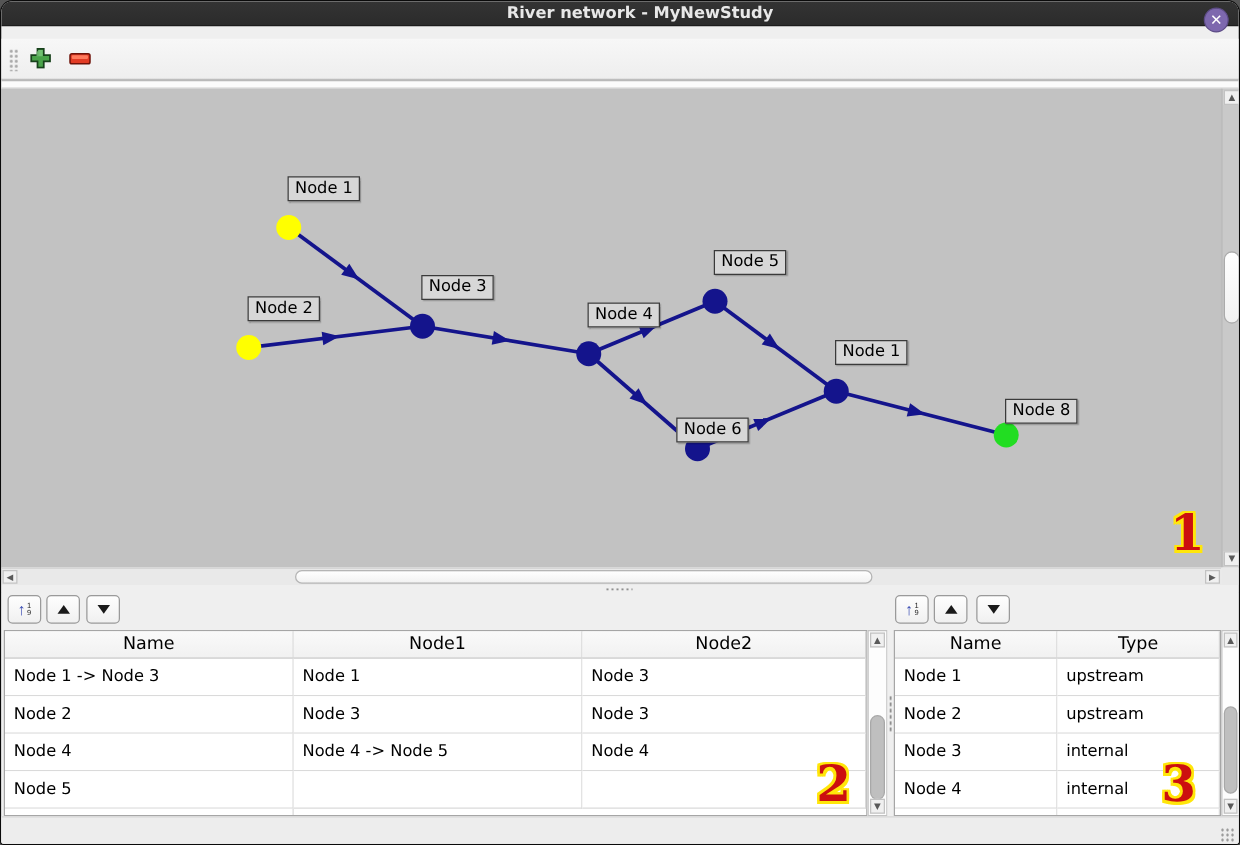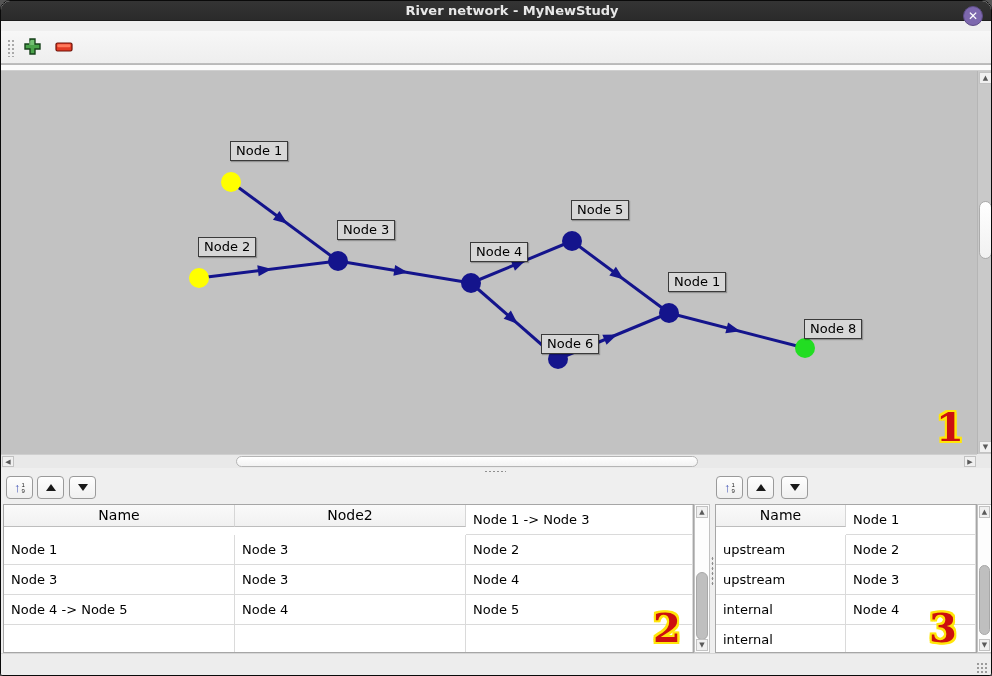--- a/index.html
+++ b/index.html
@@ -205,20 +205,21 @@
     <button class="mini-btn" style="left:746px;">
         <span class="tri-up"></span>
       </button>
     <button class="mini-btn" style="left:780px;">
         <span class="tri-down"></span>
       </button>
   </div>
 
   <div id="links-table" class="tbl" style="left: 2px; width: 691px; height: 149px; grid-template-columns: 231px 231px 227px;">
       <div class="th">Name</div>
+      <div class="th">Node1</div>
       <div class="th">Node2</div>
       <div class="td">Node 1 -&gt; Node 3</div>
       <div class="td">Node 1</div>
       <div class="td">Node 3</div>
       <div class="td">Node 2</div>
       <div class="td">Node 3</div>
       <div class="td">Node 3</div>
       <div class="td">Node 4</div>
       <div class="td">Node 4 -&gt; Node 5</div>
       <div class="td">Node 4</div>
@@ -236,20 +237,21 @@
         <span>▼</span>
       </div>
   </div>
 
   <div class="vsplit">
       <div class="dots"></div>
     </div>
 
   <div id="nodes-table" class="tbl" style="left: 714px; width: 262px; height: 149px; grid-template-columns: 130px 130px;">
       <div class="th">Name</div>
+      <div class="th">Type</div>
       <div class="td">Node 1</div>
       <div class="td">upstream</div>
       <div class="td">Node 2</div>
       <div class="td">upstream</div>
       <div class="td">Node 3</div>
       <div class="td">internal</div>
       <div class="td">Node 4</div>
       <div class="td">internal</div>
       <div class="td"></div>
       <div class="td"></div>

